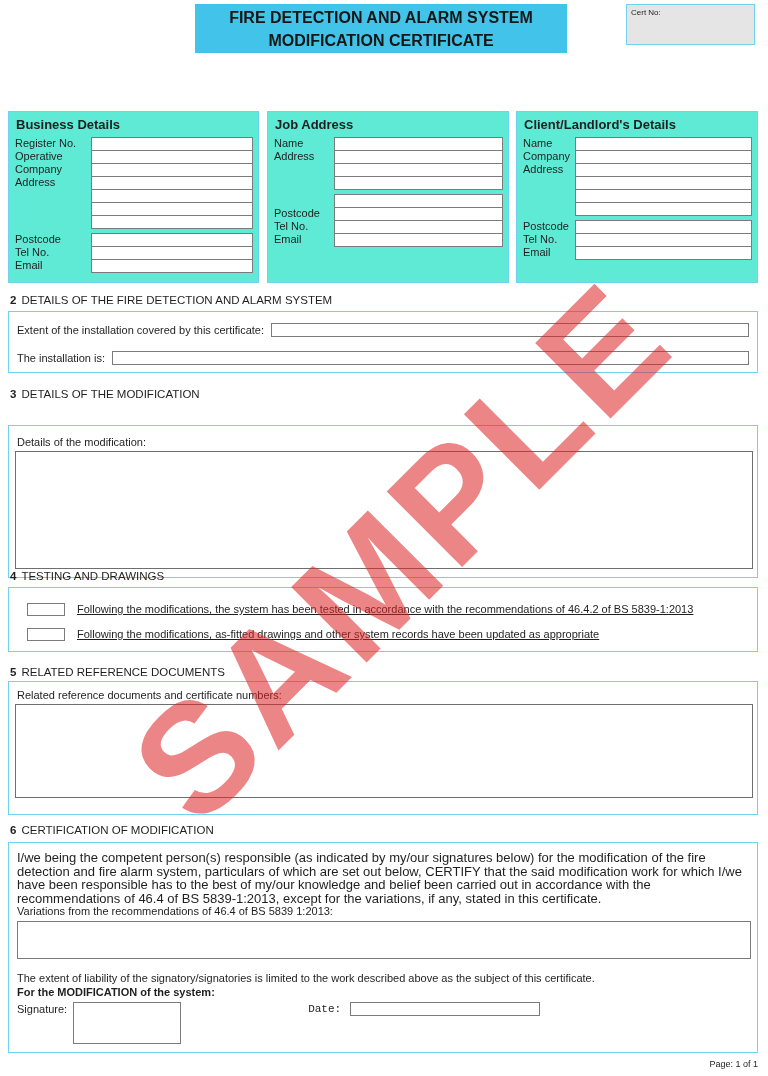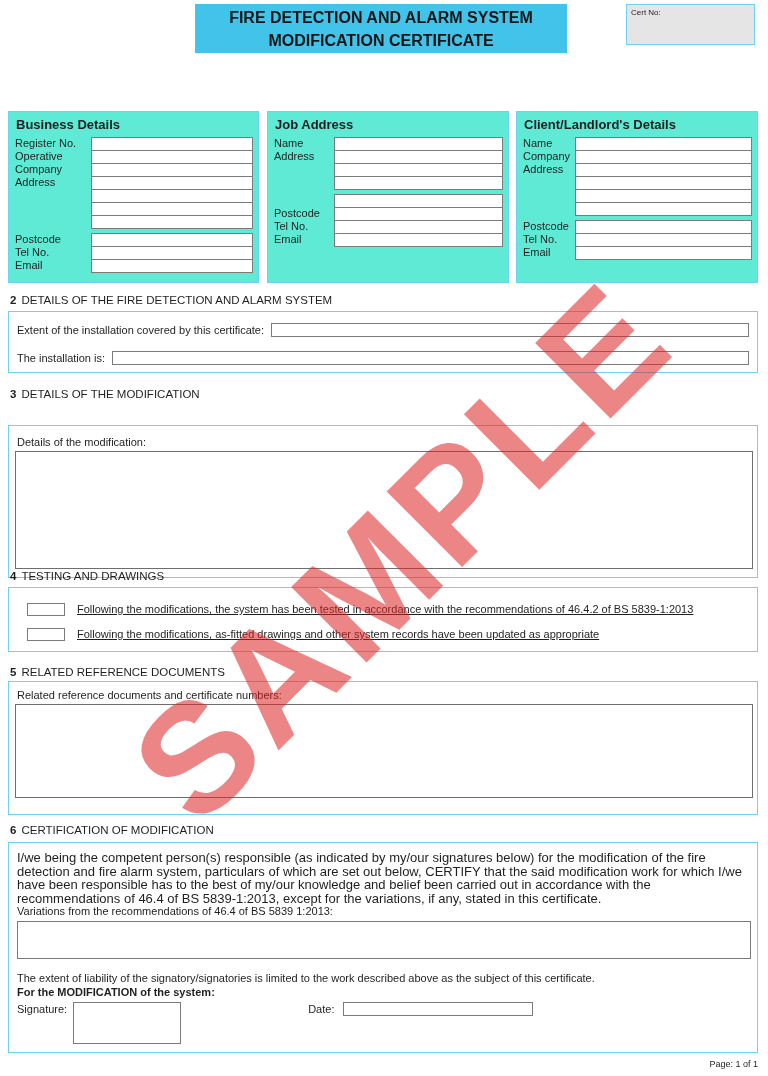--- a/index.html
+++ b/index.html
@@ -82,21 +82,21 @@
   #variations-textarea{
     display:block;width:734px;height:38px;margin-top:2px;border:1px solid var(--field-border);
     background:#fff;resize:none;border-radius:0;outline:none;
     font-family:inherit;font-size:11px;color:var(--ink);padding:1px 3px;
   }
   .liab{font-size:11px;margin-top:13px;}
   .formod{font-size:11px;font-weight:bold;margin-top:2px;}
   .sigrow{display:flex;align-items:flex-start;margin-top:4px;font-size:11px;}
   .sig-label{line-height:14px;}
   .sigbox{width:108px;height:42px;border:1px solid var(--field-border);background:#fff;margin-left:6px;}
-  .date-label{margin-left:127px;line-height:14px;}
+  .date-label{margin-left:127px;line-height:14px;font-family:Liberation Mono, monospace;}
   #date-input{
     width:190px;height:14px;margin-left:9px;border:1px solid var(--field-border);
     background:#fff;border-radius:0;outline:none;padding:0 2px;
     font-family:inherit;font-size:10px;color:var(--ink);
   }
   
   .footer{position:absolute;right:10px;top:1059px;font-size:9px;}
   
   .wm{position:absolute;left:0;top:0;width:768px;height:1076px;pointer-events:none;z-index:50;overflow:hidden;}
   .wm-text{

